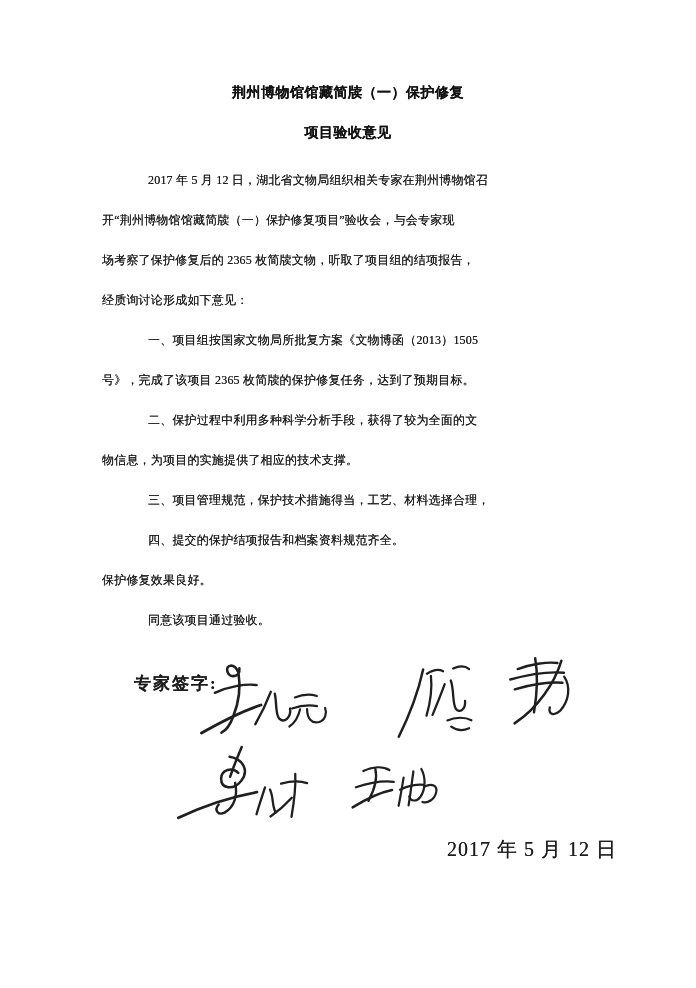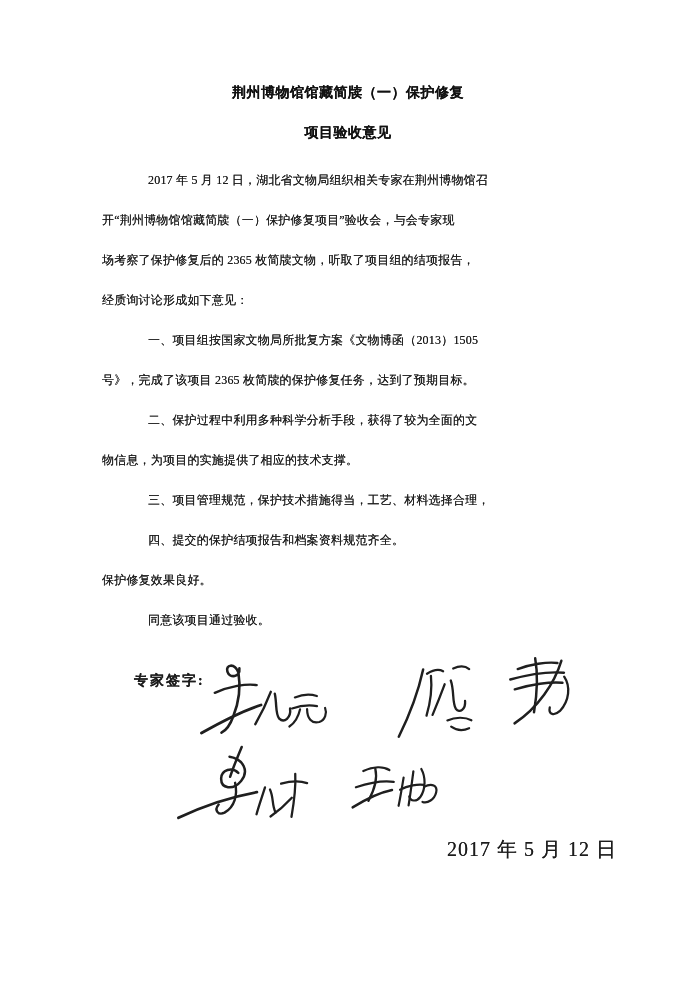--- a/index.html
+++ b/index.html
@@ -28,21 +28,21 @@
     font-size:12px;
     line-height:40px;
     letter-spacing:0.2px;
     text-shadow:0 0 0.5px #333;
     margin-left:40px;
   }
   .body-line{height:40px;white-space:nowrap;}
   .body-line.indent{text-indent:46px;}
   .sign-label{
     position:absolute;left:134px;top:672px;
-    font-size:14px;letter-spacing:2px;
+    font-size:17px;letter-spacing:2px;
     font-weight:bold;
     text-shadow:0 0 0.5px #333;
   }
   .signature{position:absolute;}
   .signature svg{display:block;}
   .sig-stroke{fill:none;stroke:#1f1f1f;stroke-linecap:round;stroke-linejoin:round;}
   .doc-date{
     position:absolute;left:447px;top:836px;
     font-size:20px;letter-spacing:1px;
     text-shadow:0 0 0.5px #333;

